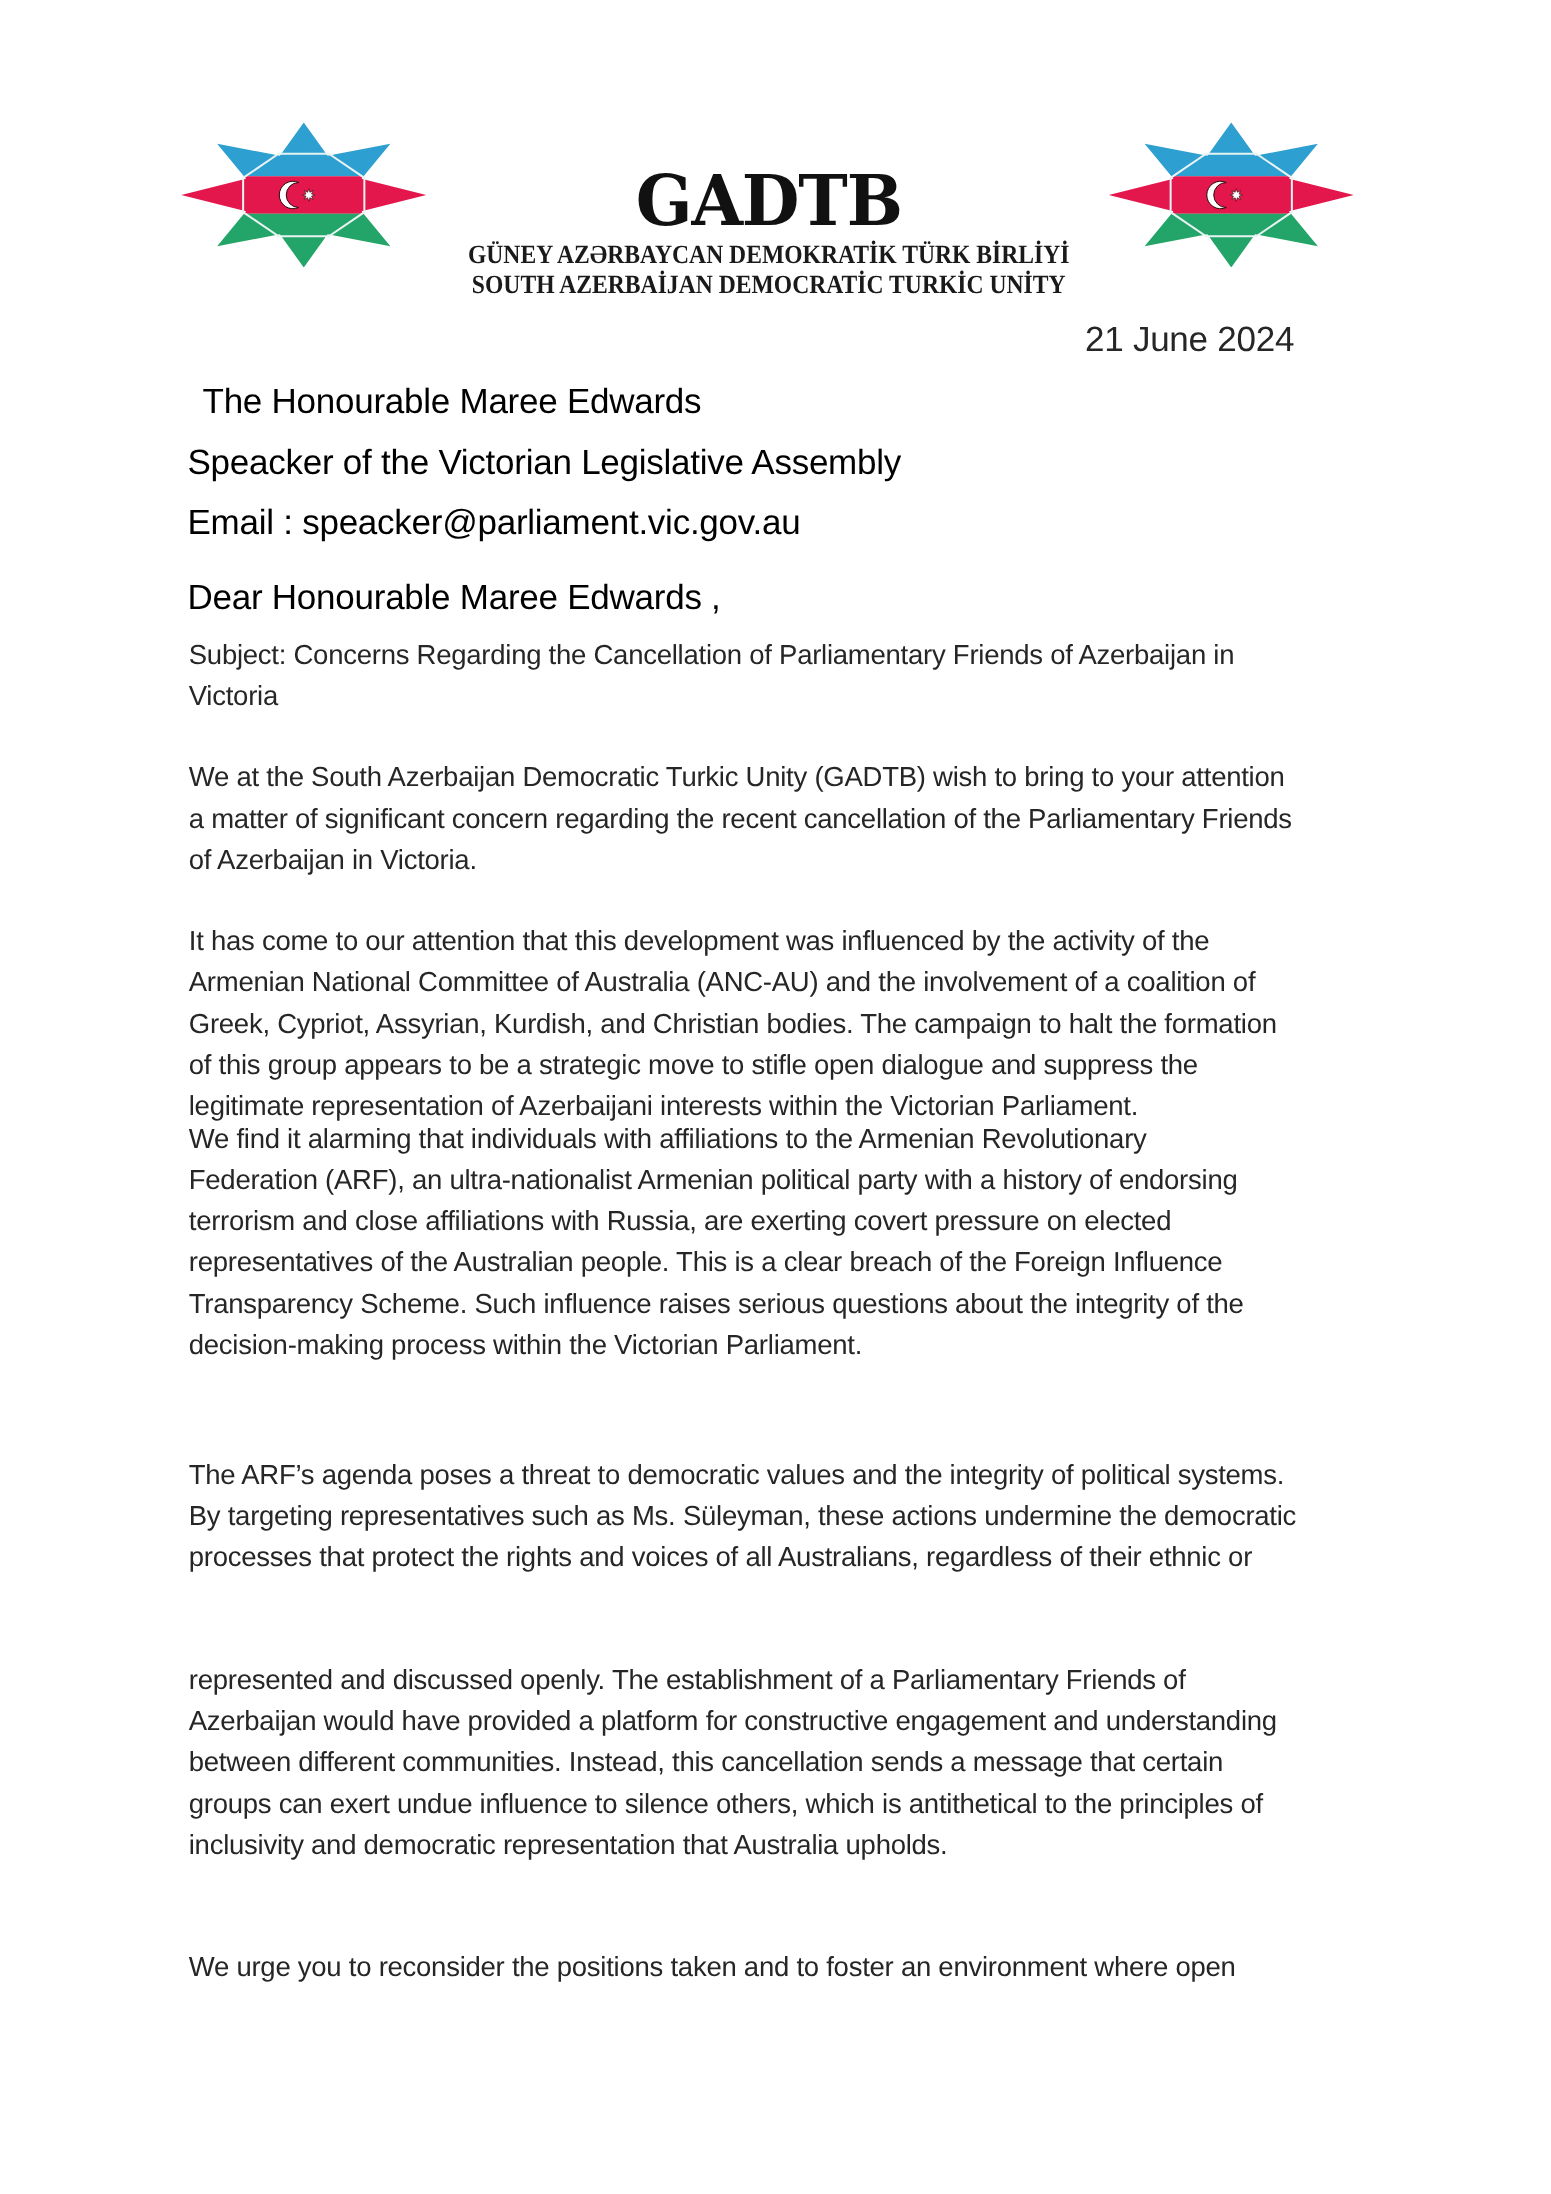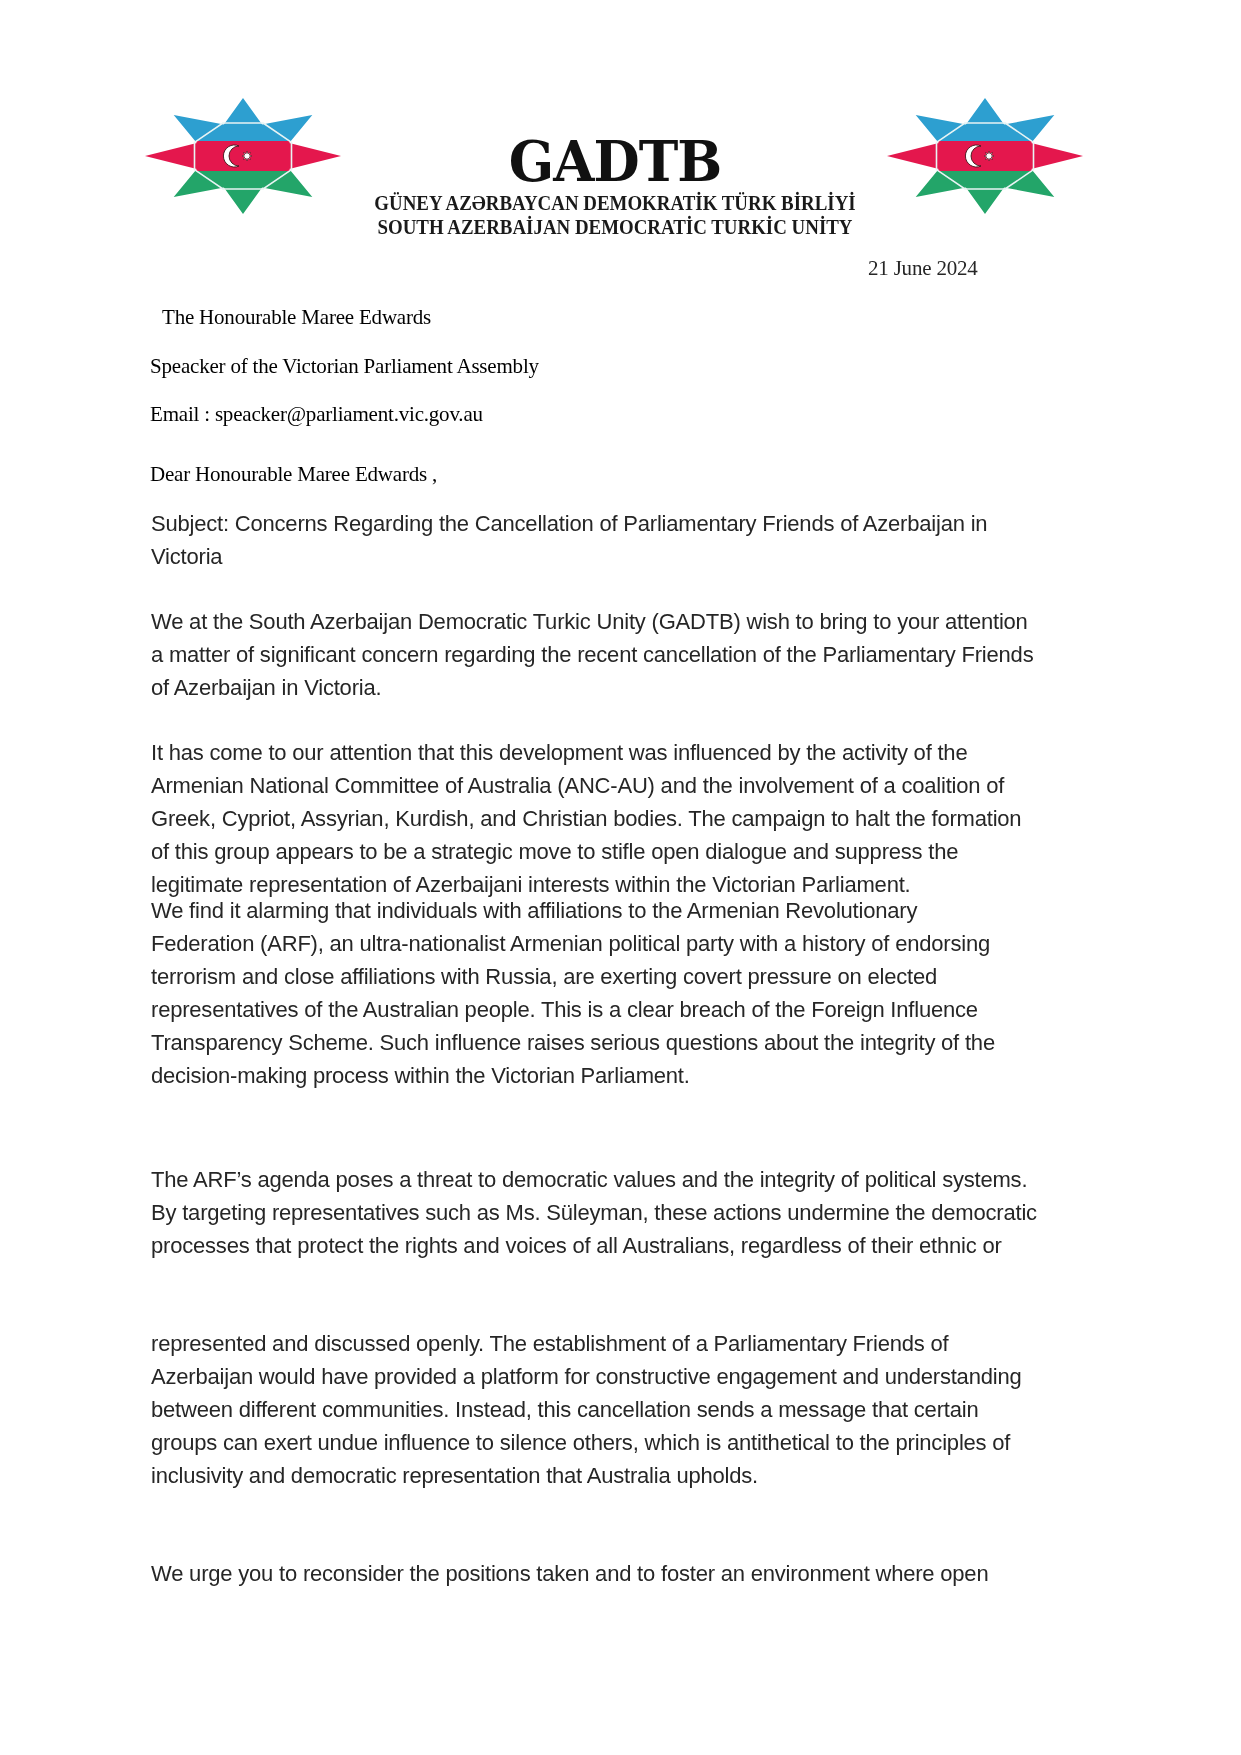--- a/index.html
+++ b/index.html
@@ -52,22 +52,22 @@
       font-weight: bold;
       font-size: 21px;
       line-height: 24px;
       color: #1a1a1a;
       white-space: nowrap;
       transform: scaleX(0.9);
       transform-origin: center;
     }
     .text {
       position: absolute;
-      font-family: Liberation Serif, serif;
-      font-size: 21px;
+      font-family: Liberation Sans, sans-serif;
+      font-size: 28px;
       color: #262626;
       white-space: nowrap;
       letter-spacing: -0.2px;
     }
     .black { color: #000; }
     .para {
       position: absolute;
       left: 151px;
       width: 950px;
       font-family: "Liberation Sans", sans-serif;
@@ -115,21 +115,21 @@
       </g>
       <path d="M120.1,29.0 L148.5,48.3 L148.5,75.7 L120.1,95.0 L79.9,95.0 L51.5,75.7 L51.5,48.3 L79.9,29.0 Z" fill="none" stroke="#e8f4f4" stroke-width="1.6"></path>
       <path d="M96,52 A11,11 0 1,0 96,72 A9,9 0 1,1 96,52 Z" fill="#ffffff" stroke="#2a0a0a" stroke-width="0.8"></path>
       <path d="M104.0,57.0 L104.9,59.8 L107.5,58.5 L106.2,61.1 L109.0,62.0 L106.2,62.9 L107.5,65.5 L104.9,64.2 L104.0,67.0 L103.1,64.2 L100.5,65.5 L101.8,62.9 L99.0,62.0 L101.8,61.1 L100.5,58.5 L103.1,59.8 Z" fill="#ffffff" stroke="#2a0a0a" stroke-width="0.5"></path>
     </svg>
 </div>
 
 <div class="text" style="left:868px; top:256px;">21 June 2024</div>
 
 <div class="text black" style="left:162px; top:305px;">The Honourable  Maree Edwards</div>
-<div class="text black" style="left:150px; top:354px;">Speacker of the Victorian Parliament Assembly</div>
+<div class="text black" style="left:150px; top:354px;">Speacker of the Victorian Legislative Assembly</div>
 <div class="text black" style="left:150px; top:402px;">Email : speacker@parliament.vic.gov.au</div>
 
 <div class="text black" style="left:150px; top:462px;">Dear Honourable  Maree Edwards ,</div>
 
 <div class="para" style="top:507px;">
   <span class="ln">Subject: Concerns Regarding the Cancellation of Parliamentary Friends of Azerbaijan in</span>
   <span class="ln">Victoria</span>
 </div>
 
 <div class="para" style="top:605px;">

